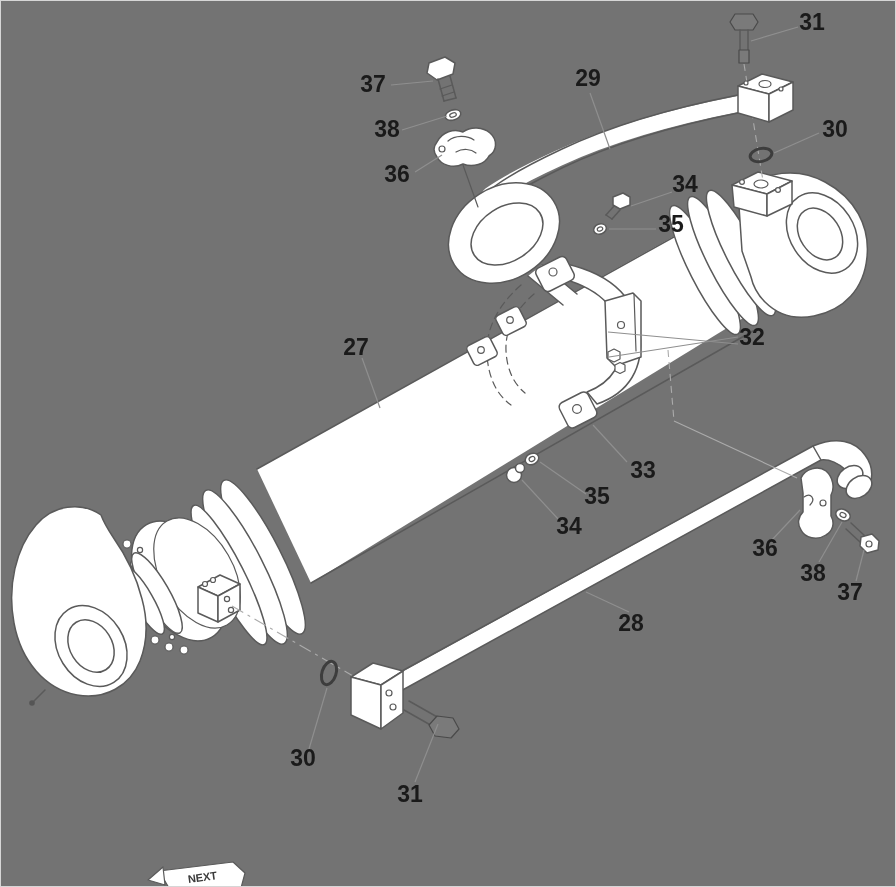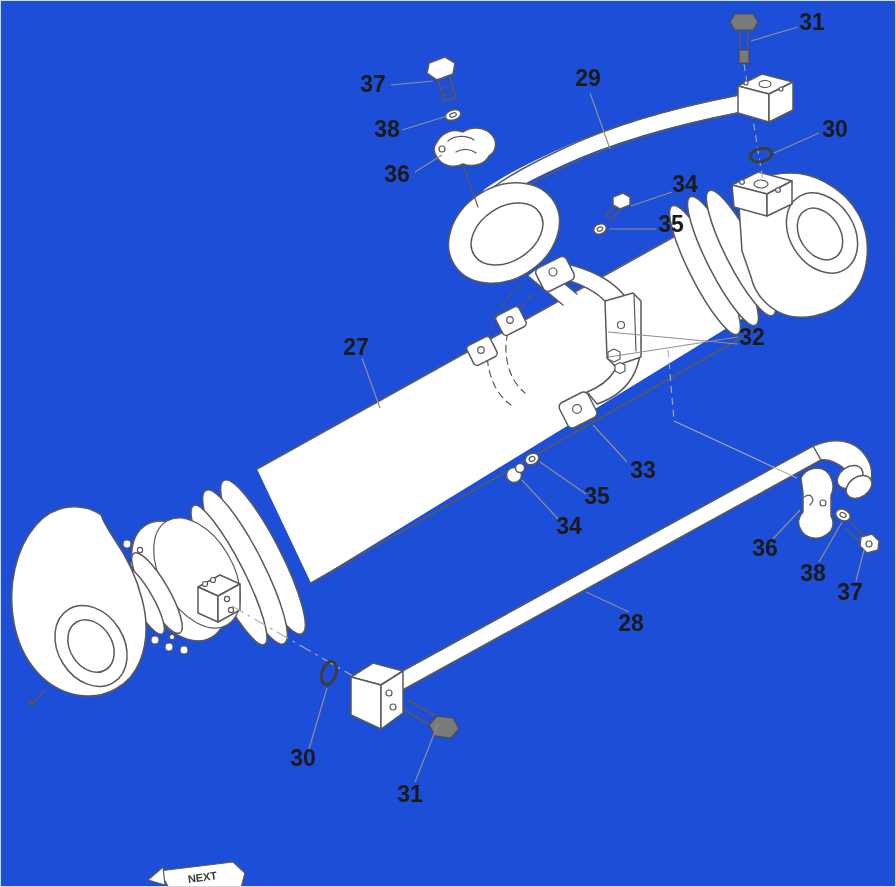--- a/index.html
+++ b/index.html
@@ -1,16 +1,16 @@
 <!DOCTYPE html>
 <html><head>
 <meta charset="utf-8">
 <style>
   html,body{margin:0;padding:0;background:#fff;}
-  .page{width:896px;height:887px;position:relative;background:#1d4ed8;
+  .page{width:896px;height:887px;position:relative;background:#737373;
         border:1px solid #d6d6d6;box-sizing:border-box;overflow:hidden;
         font-family:"Liberation Sans",sans-serif;}
   svg{display:block}
   .ln{stroke:#5a5a5a;stroke-width:1.5;fill:none;stroke-linecap:round;stroke-linejoin:round}
   .lnt{stroke:#5a5a5a;stroke-width:1.2;fill:none;stroke-linecap:round}
   .wf{fill:#ffffff;stroke:#5a5a5a;stroke-width:1.5;stroke-linejoin:round}
   .wf2{fill:#ffffff;stroke:#5a5a5a;stroke-width:1.2;stroke-linejoin:round}
   .df{fill:#7a7a7a;stroke:#4a4a4a;stroke-width:1.2;stroke-linejoin:round}
   .under{stroke:#ffffff;stroke-width:16;fill:none;stroke-linecap:round}
   .lead{stroke:#8f8f8f;stroke-width:1.2;fill:none}

